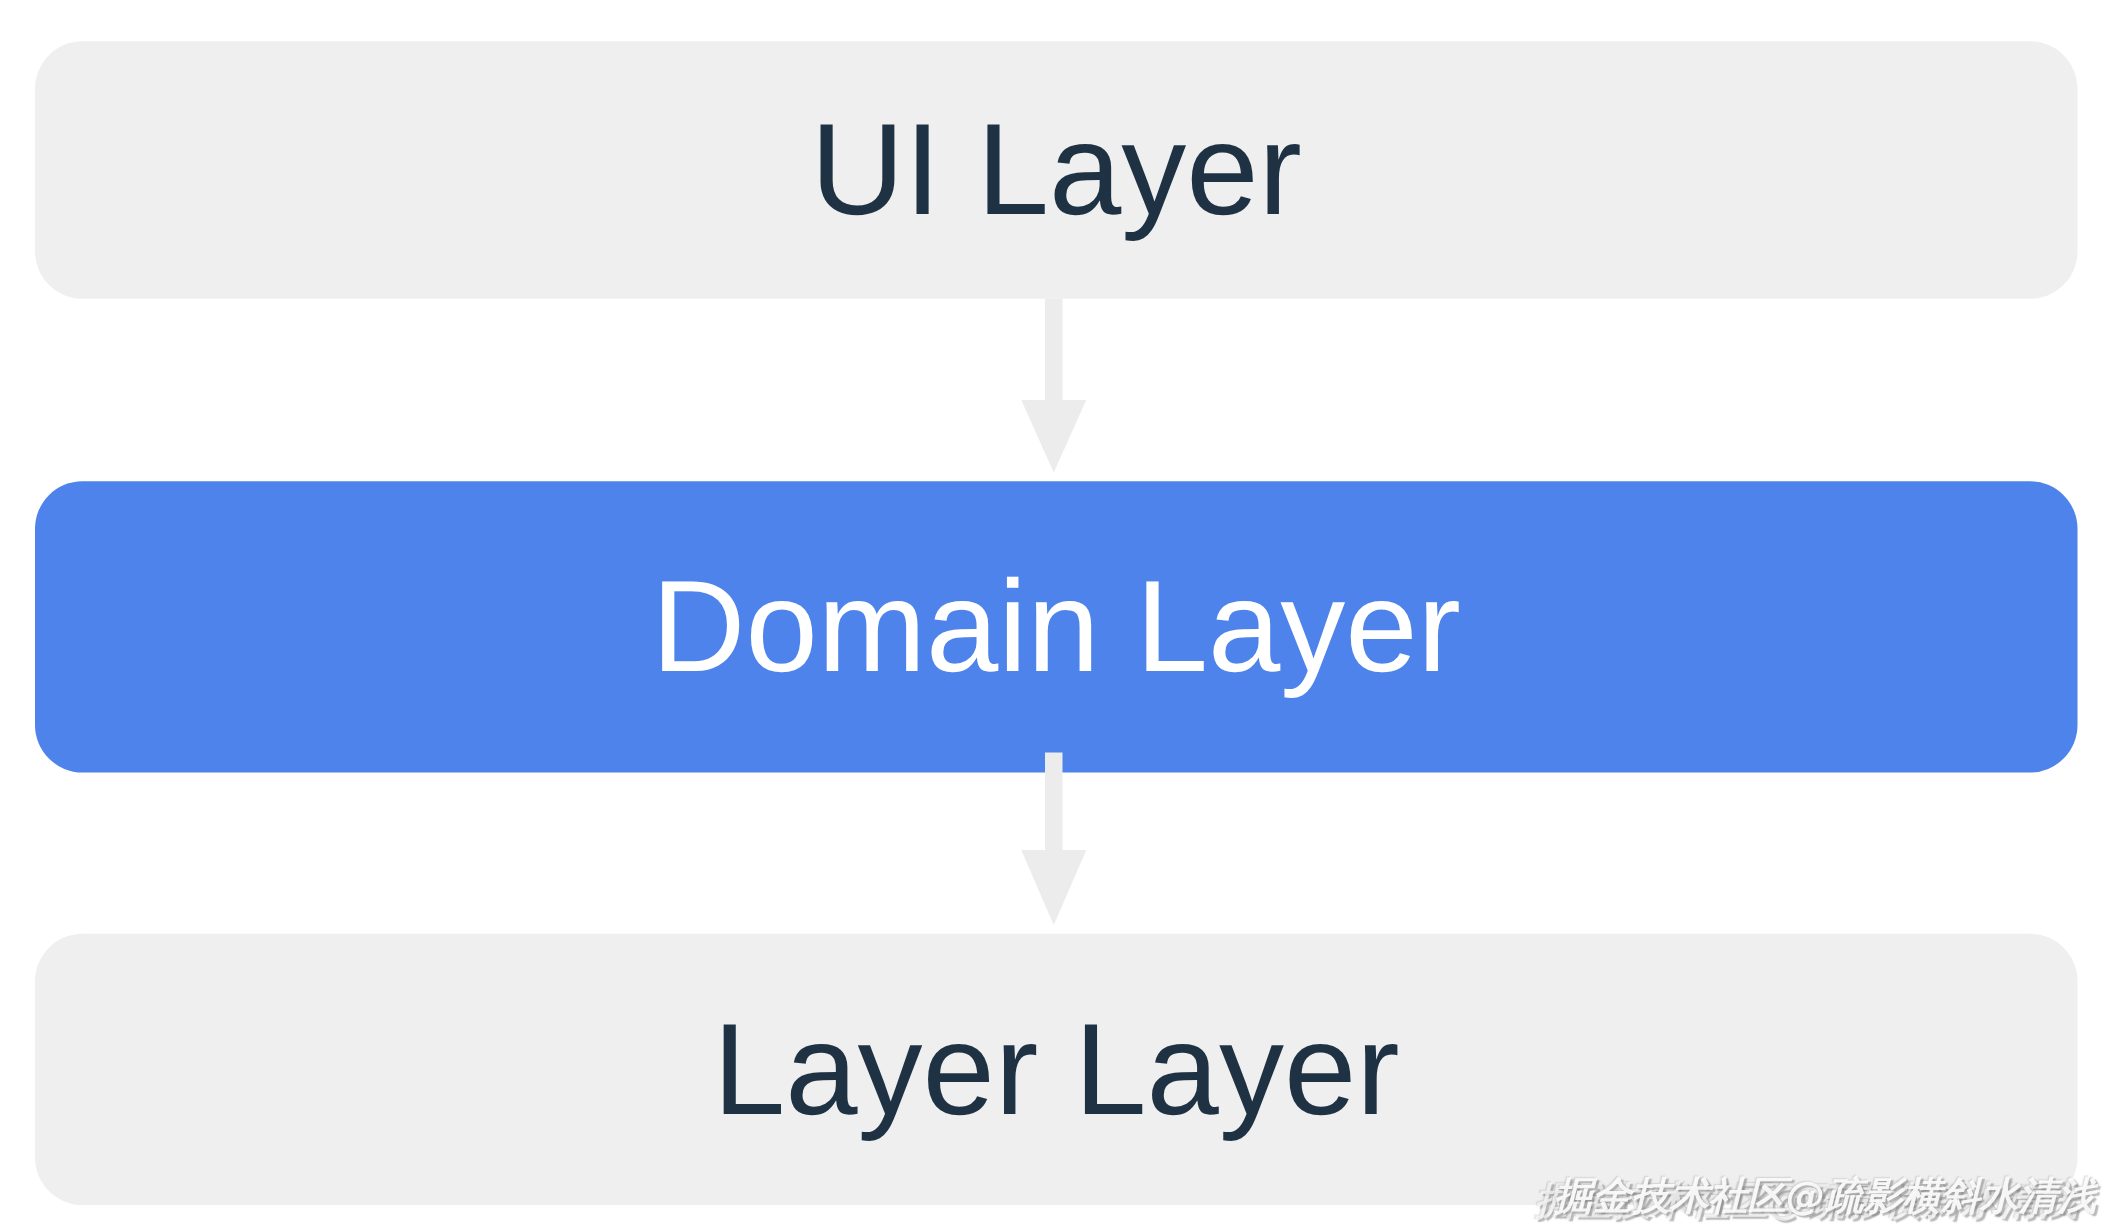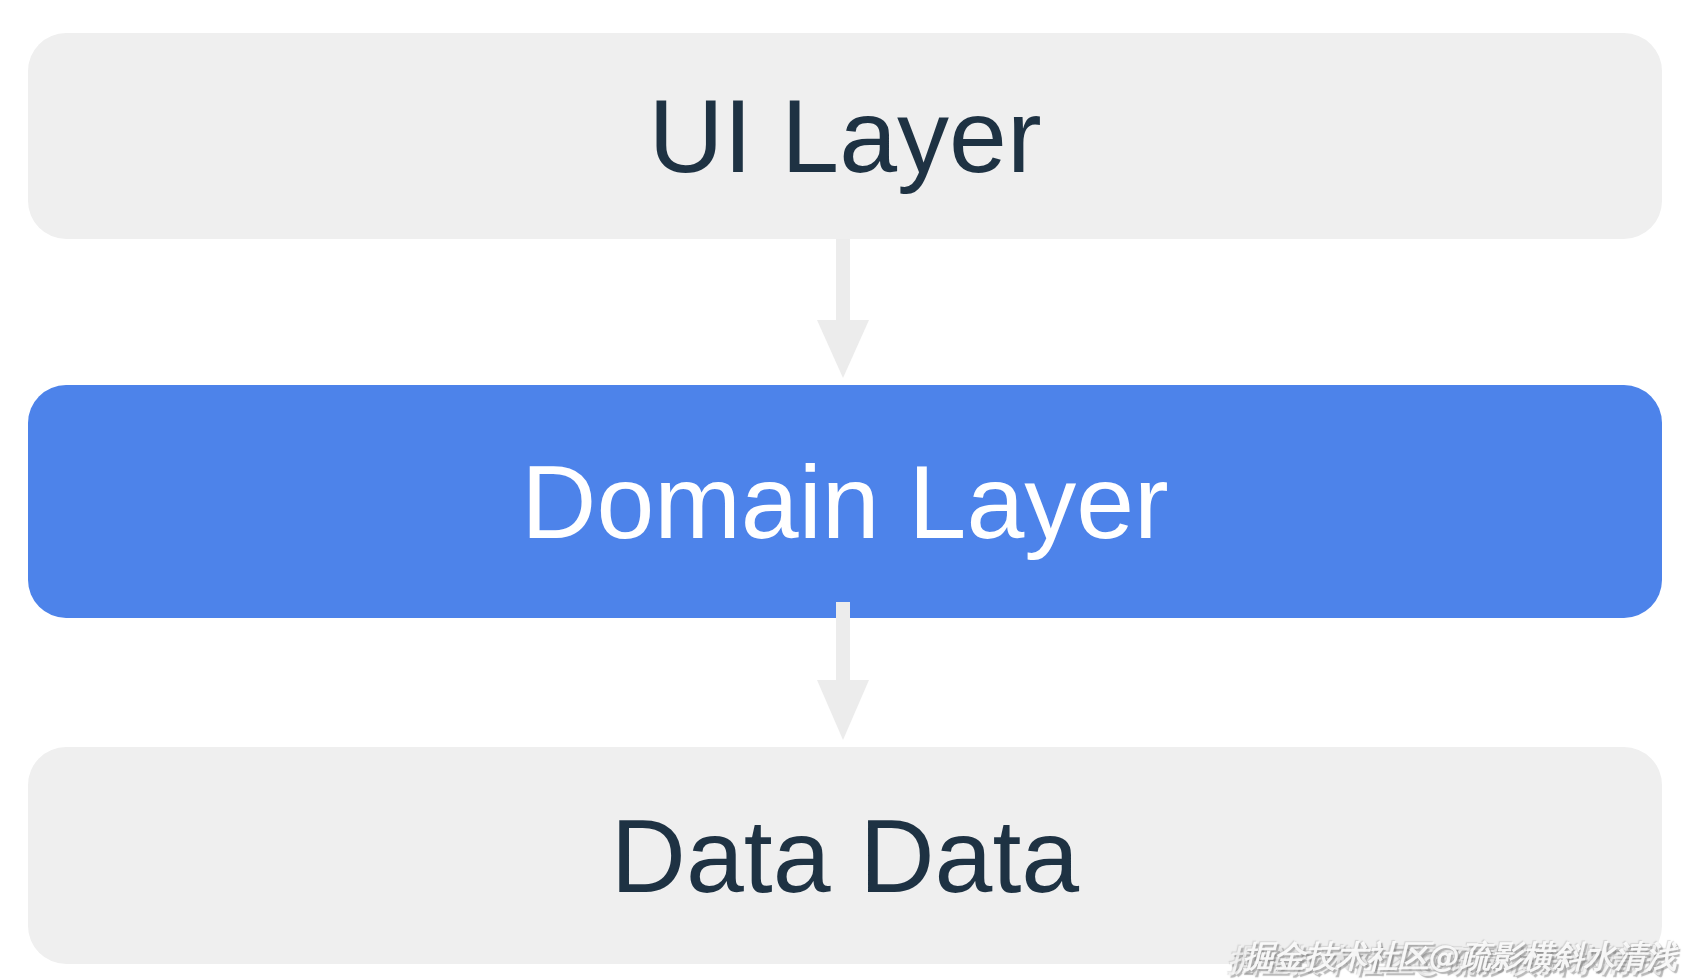--- a/index.html
+++ b/index.html
@@ -116,21 +116,21 @@
   <div class="arrow-head a1"></div>
 
   <div class="layer-box box-domain">
     <span class="layer-label">Domain Layer</span>
   </div>
 
   <div class="arrow-line a2"></div>
   <div class="arrow-head a2"></div>
 
   <div class="layer-box box-data">
-    <span class="layer-label">Data Data</span>
+    <span class="layer-label">Layer Layer</span>
   </div>
 
   <div class="watermark">
     <span class="wm-copy echo">掘金技术社区@疏影横斜水清浅</span>
     <span class="wm-copy">掘金技术社区@疏影横斜水清浅</span>
   </div>
 
 </div>
 
 </body></html>

